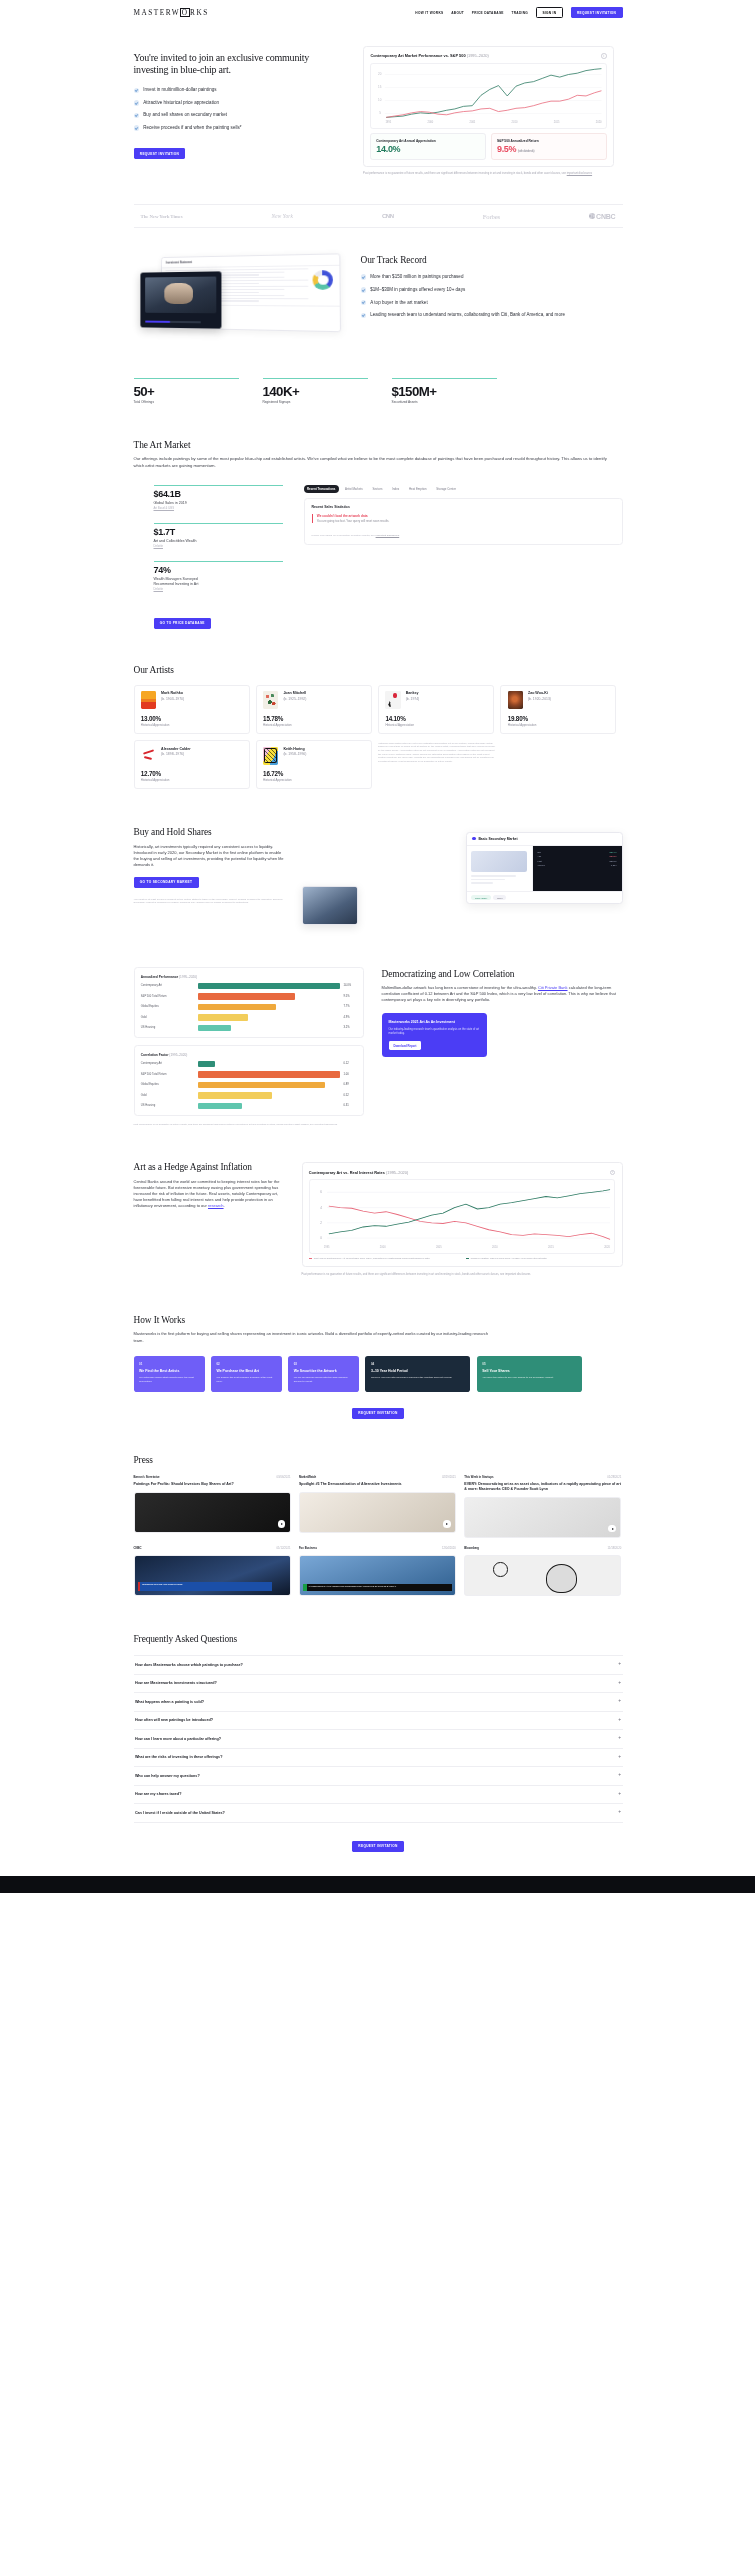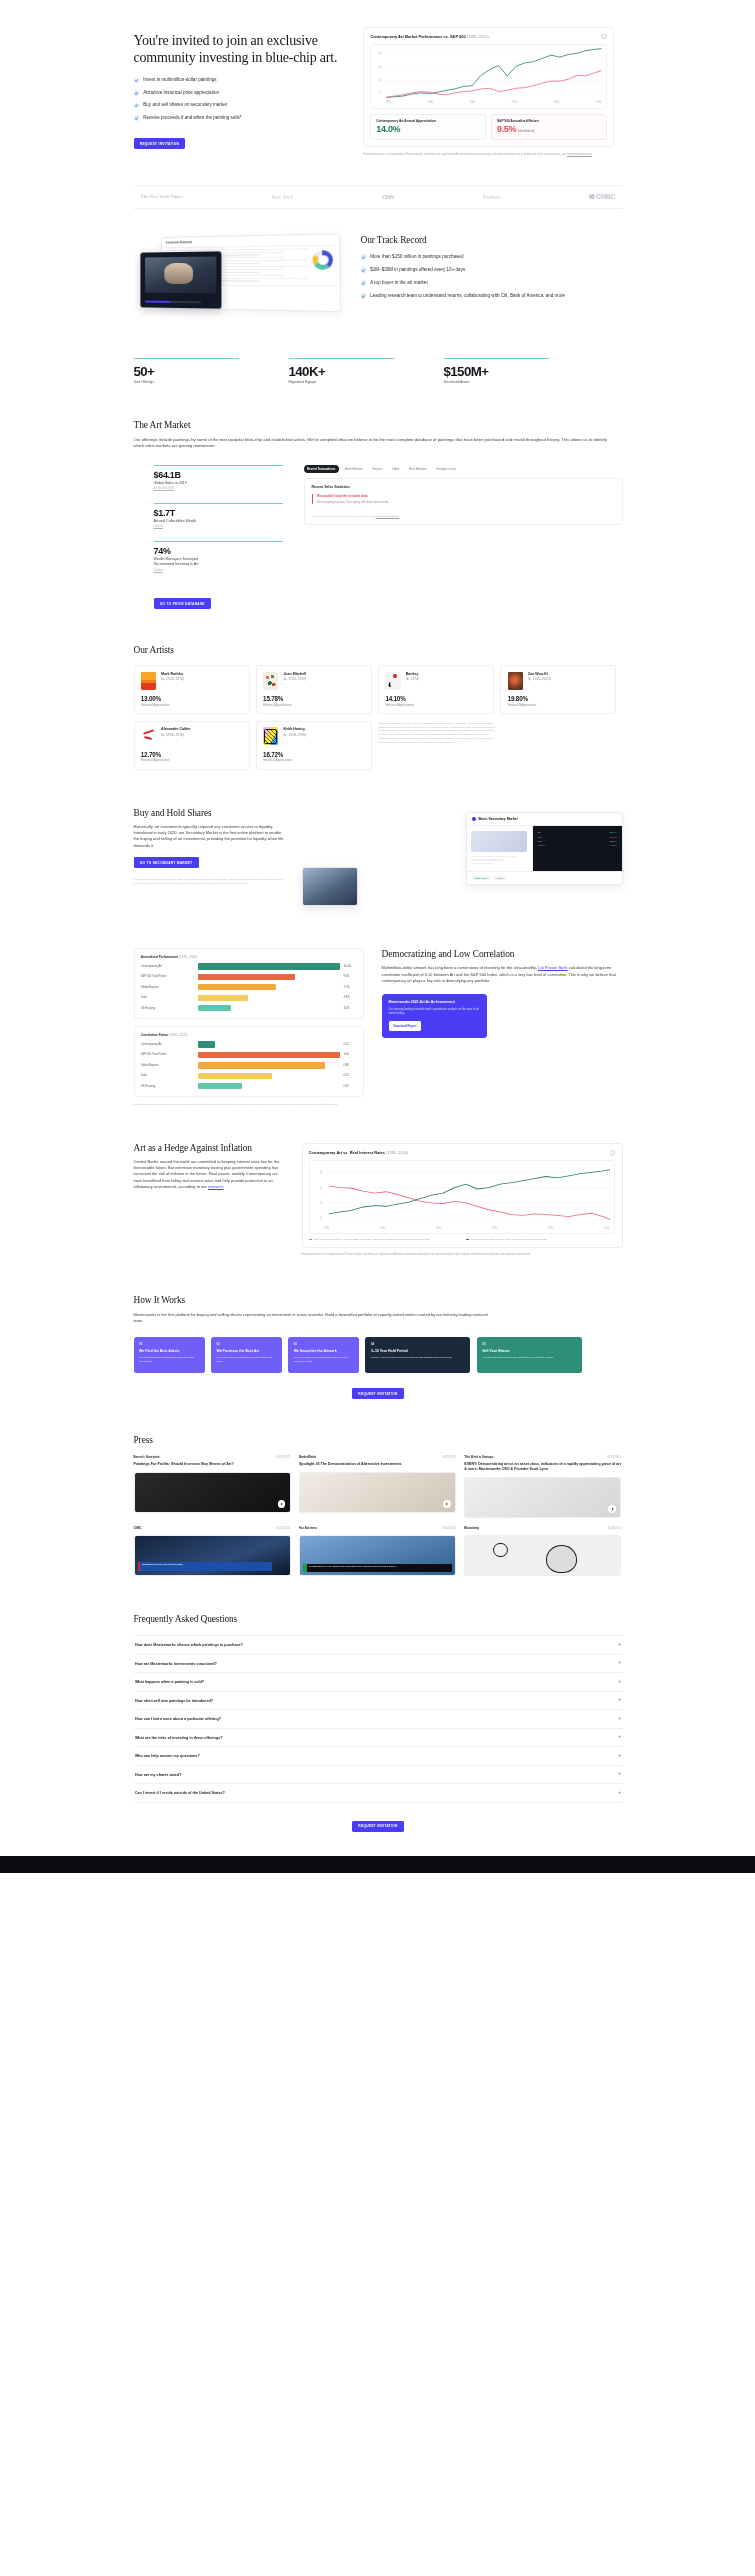--- a/index.html
+++ b/index.html
@@ -23,21 +23,21 @@
            text-decoration: none; text-transform: uppercase; white-space: nowrap; }
   .btn-outline { border: 0.7px solid #14151a; border-radius: 1.4px; padding: 2.8px 5.6px;
                  font-size: 3.2px; font-weight: 700; letter-spacing: 0.3px; text-transform: uppercase; background: #fff; cursor: pointer; }
   .btn-primary { background: #4b3df5; color: #fff; border: none; border-radius: 1.4px;
                  padding: 3.5px 6.3px; font-size: 3.2px; font-weight: 700; letter-spacing: 0.3px;
                  text-transform: uppercase; cursor: pointer; white-space: nowrap; }
 
   
   .hero { display: flex; gap: 19.6px; padding-top: 26.5px; width: 489px; margin: 0 auto; }
   .hero-left { width: 210px; padding-top: 5.6px; }
-  h1.hero-title { font-family: "Liberation Serif", serif; font-weight: 400; font-size: 14px;
+  h1.hero-title { font-family: "Liberation Serif", serif; font-weight: 400; font-size: 10px;
                   line-height: 1.22; letter-spacing: -0.2px; color: #16171c; }
   .checks { margin-top: 11.2px; display: flex; flex-direction: column; gap: 6.6px; }
   .check-row { display: flex; align-items: flex-start; gap: 4.2px; }
   .check-ic { width: 5.6px; height: 5.6px; border-radius: 50%; background: #dfeaf7;
               flex: 0 0 5.6px; position: relative; margin-top: 0.3px; }
   .check-ic::after { content: ""; position: absolute; left: 1.5px; top: 1.7px; width: 2.4px; height: 1.2px;
                      border-left: 0.7px solid #7fa9d8; border-bottom: 0.7px solid #7fa9d8; transform: rotate(-45deg); }
   .check-row span.tx { font-size: 4.5px; line-height: 1.25; color: #2a2d35; letter-spacing: 0.03px; }
   .hero-cta { margin-top: 14px; }
   .hero-right { width: 251px; }
@@ -102,21 +102,21 @@
                      background: linear-gradient(160deg,#5c6b80,#2b3648 55%, #1d2533); }
   .dash-front .art::before { content:""; position:absolute; left:28%; top:18%; width:40%; height:58%;
                      border-radius: 40% 40% 35% 35%; background: linear-gradient(#d8c3ae,#8e7a68); }
   .dash-front .bar { position:absolute; left:4.9px; bottom:4.9px; width: 70%; height: 2.1px; background:#2d3647; border-radius:1.4px;}
   .dash-front .bar::after{content:"";position:absolute;left:0;top:0;height:100%;width:45%;background:#4b3df5;border-radius:1.4px;}
   .track-txt { flex: 1; padding-top: 4.2px; }
   h2.sec { font-family: "Liberation Serif", serif; font-weight: 400; font-size: 9.4px; color: #15161b; letter-spacing: -0.1px;}
   .track-txt .checks { margin-top: 9px; gap: 7px; }
 
   
-  .bigstats { width: 489px; margin: 36px auto 0; display: flex; gap: 50px; }
+  .bigstats { width: 489px; margin: 36px auto 0; display: flex; gap: 24px; }
   .bigstat { width: 105px; }
   .bigstat .rule { height: 1.1px; background: #6fd3bb; width: 100%; }
   .bigstat .num { font-size: 13.3px; font-weight: 700; letter-spacing: -0.6px; margin-top: 4.9px; color: #15161b;}
   .bigstat .lbl { font-size: 3.2px; color: #4e5059; margin-top: 1.4px; }
 
   
   .artmarket { width: 489px; margin: 36px auto 0; }
   .artmarket p.lead { font-size: 4.2px; line-height: 1.55; color: #3a3c45; margin-top: 6.3px; max-width: 475px; }
   .am-body { display: flex; gap: 21px; margin-top: 15.4px; }
   .am-left { width: 129px; margin-left: 20px; }
@@ -282,20 +282,35 @@
   .faq-cta { display: flex; justify-content: center; margin-top: 18px; }
 
   
   .footer { margin-top: 24px; height: 17px; background: #0c0d11; }
 </style>
 </head>
 <body>
 
 <div class="page">
 
+  <div class="header">
+    <div class="logo">
+      <span>MASTERW</span>
+        <span class="boxed">O</span>
+        <span>RKS</span>
+    </div>
+    <div class="nav">
+      <a href="#">HOW IT WORKS</a>
+      <a href="#">ABOUT</a>
+      <a href="#">PRICE DATABASE</a>
+      <a href="#">TRADING</a>
+      <button class="btn-outline">SIGN IN</button>
+      <button class="btn-primary">REQUEST INVITATION</button>
+    </div>
+  </div>
 
   <div class="hero">
     <div class="hero-left">
       <h1 class="hero-title">You're invited to join an exclusive community investing in blue-chip art.</h1>
       <div class="checks">
         <div class="check-row">
           <span class="check-ic"></span>
           <span class="tx">Invest in multimillion-dollar paintings</span>
         </div>
         <div class="check-row">

